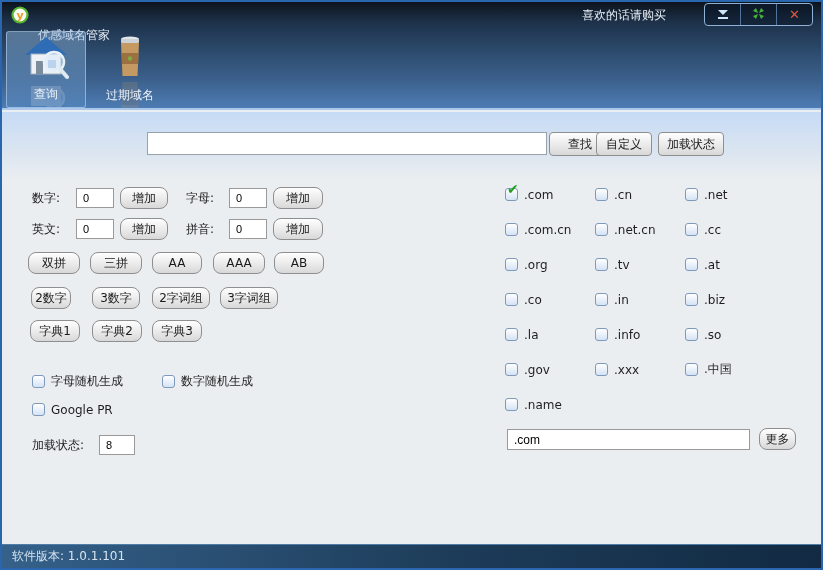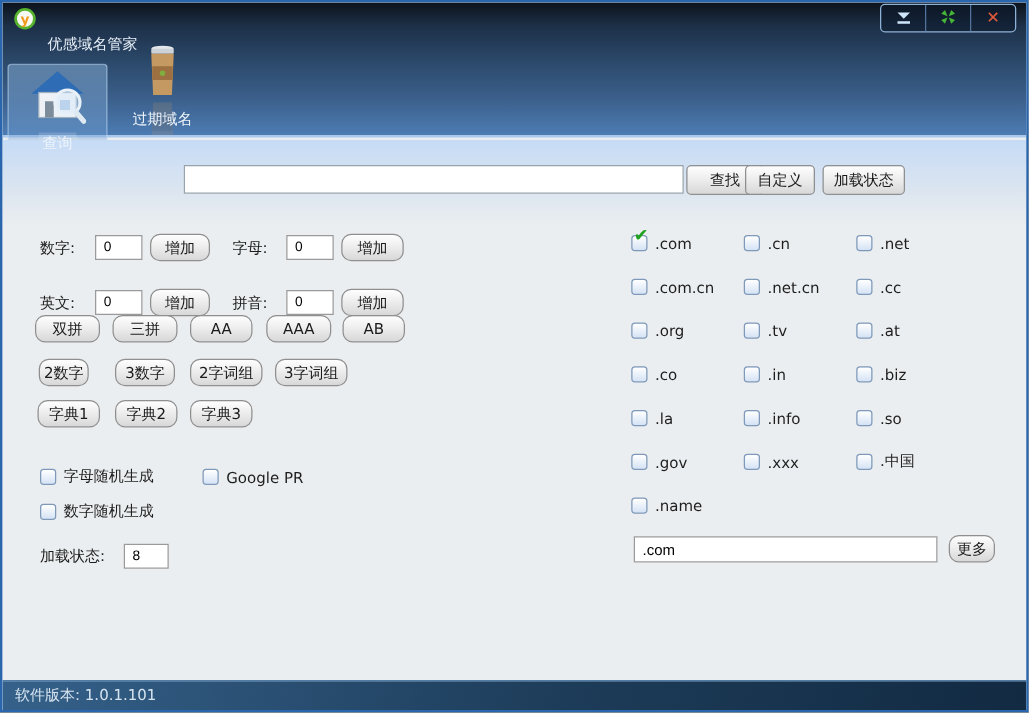--- a/index.html
+++ b/index.html
@@ -26,21 +26,20 @@
     background:rgba(12,26,44,0.55); border:1px solid #8fb2d8; border-radius:4px; overflow:hidden;
   }
   .ctrl-btn { width:35px; display:flex; align-items:center; justify-content:center; cursor:default; }
   .ctrl-sep { width:1px; background:#52749c; }
   .close-glyph { color:#e2593b; font-weight:bold; font-size:13px; line-height:1; }
   
   .tb-btn { position:absolute; top:29px; width:80px; height:77px; border-radius:3px; overflow:hidden; }
   .tb-btn.selected {
     background:linear-gradient(to bottom,rgba(150,190,230,0.45),rgba(95,145,200,0.30));
     border:1px solid rgba(195,220,245,0.55);
-    margin-top:20px;
   }
   .tb-icon { position:absolute; left:50%; top:2px; transform:translateX(-50%); width:46px; height:46px; }
   .tb-reflect { position:absolute; left:50%; top:48px; transform:translateX(-50%) scaleY(-1);
     width:46px; height:46px; opacity:0.18; }
   .tb-label { position:absolute; left:0; bottom:4px; width:100%; text-align:center;
     color:#eef4fb; font-size:12px; z-index:2; }
   
   #content-bg {
     position:absolute; left:0; top:110px; width:100%; height:432px;
     background:linear-gradient(to bottom,#c6dbf6 0%,#dde6f0 10%,#ebeef0 16%,#ebeef0 100%);
@@ -89,20 +88,21 @@
 
   <div id="chrome">
     <div id="titlebar">
       <span class="logo">
         <svg width="18" height="18" viewBox="0 0 18 18">
           <circle cx="9" cy="9" r="7.5" fill="#f6faf2" stroke="#57b32d" stroke-width="2.2"></circle>
           <text x="9" y="13" font-size="11" font-weight="bold" fill="#f29a1e" text-anchor="middle">y</text>
         </svg>
       </span>
       <span class="win-title">优感域名管家</span>
+      <span class="buy-hint">喜欢的话请购买</span>
       <div class="ctrl-group">
         <div class="ctrl-btn">
           <span>
             <svg width="14" height="11" viewBox="0 0 14 11">
               <polygon points="2,1 12,1 7,6" fill="#cfe6fa"></polygon>
               <rect x="2" y="8" width="10" height="2" fill="#cfe6fa"></rect>
             </svg>
           </span>
         </div>
         <div class="ctrl-sep"></div>
@@ -173,21 +173,21 @@
 
   <div class="counter-row" style="top:186px">
     <span class="field-label" style="left:0">数字:</span>
     <input class="num-input" style="left: 44px; top: 0px; width: 38px;" value="0">
     <button class="btn abs" style="left:88px;top:-1px;width:48px;height:22px">增加</button>
     <span class="field-label" style="left:154px">字母:</span>
     <input class="num-input" style="left: 197px; top: 0px; width: 38px;" value="0">
     <button class="btn abs" style="left:241px;top:-1px;width:50px;height:22px">增加</button>
   </div>
 
-  <div class="counter-row" style="top:230px">
+  <div class="counter-row" style="top:217px">
     <span class="field-label" style="left:0">英文:</span>
     <input class="num-input" style="left: 44px; top: 0px; width: 38px;" value="0">
     <button class="btn abs" style="left:88px;top:-1px;width:48px;height:22px">增加</button>
     <span class="field-label" style="left:154px">拼音:</span>
     <input class="num-input" style="left: 197px; top: 0px; width: 38px;" value="0">
     <button class="btn abs" style="left:241px;top:-1px;width:50px;height:22px">增加</button>
   </div>
 
   <button class="btn abs" style="left:26px;top:250px;width:52px;height:22px">双拼</button>
   <button class="btn abs" style="left:88px;top:250px;width:52px;height:22px">三拼</button>
@@ -204,25 +204,25 @@
   <button class="btn abs" style="left:90px;top:318px;width:50px;height:22px">字典2</button>
   <button class="btn abs" style="left:150px;top:318px;width:50px;height:22px">字典3</button>
 
   <div class="opt-grid">
     <label class="opt-item">
       <span class="checkbox"></span>
       <span class="cb-label">字母随机生成</span>
     </label>
     <label class="opt-item">
       <span class="checkbox"></span>
+      <span class="cb-label">数字随机生成</span>
+    </label>
+    <label class="opt-item">
+      <span class="checkbox"></span>
       <span class="cb-label">Google PR</span>
-    </label>
-    <label class="opt-item">
-      <span class="checkbox"></span>
-      <span class="cb-label">数字随机生成</span>
     </label>
   </div>
 
   <span class="field-label" style="left:30px;top:433px">加载状态:</span>
   <input class="num-input" style="left: 97px; top: 433px; width: 36px;" value="8">
 
   <div class="tld-grid">
     <label class="tld-item">
       <span class="checkbox checked">
           <span class="checkmark">✔</span>

